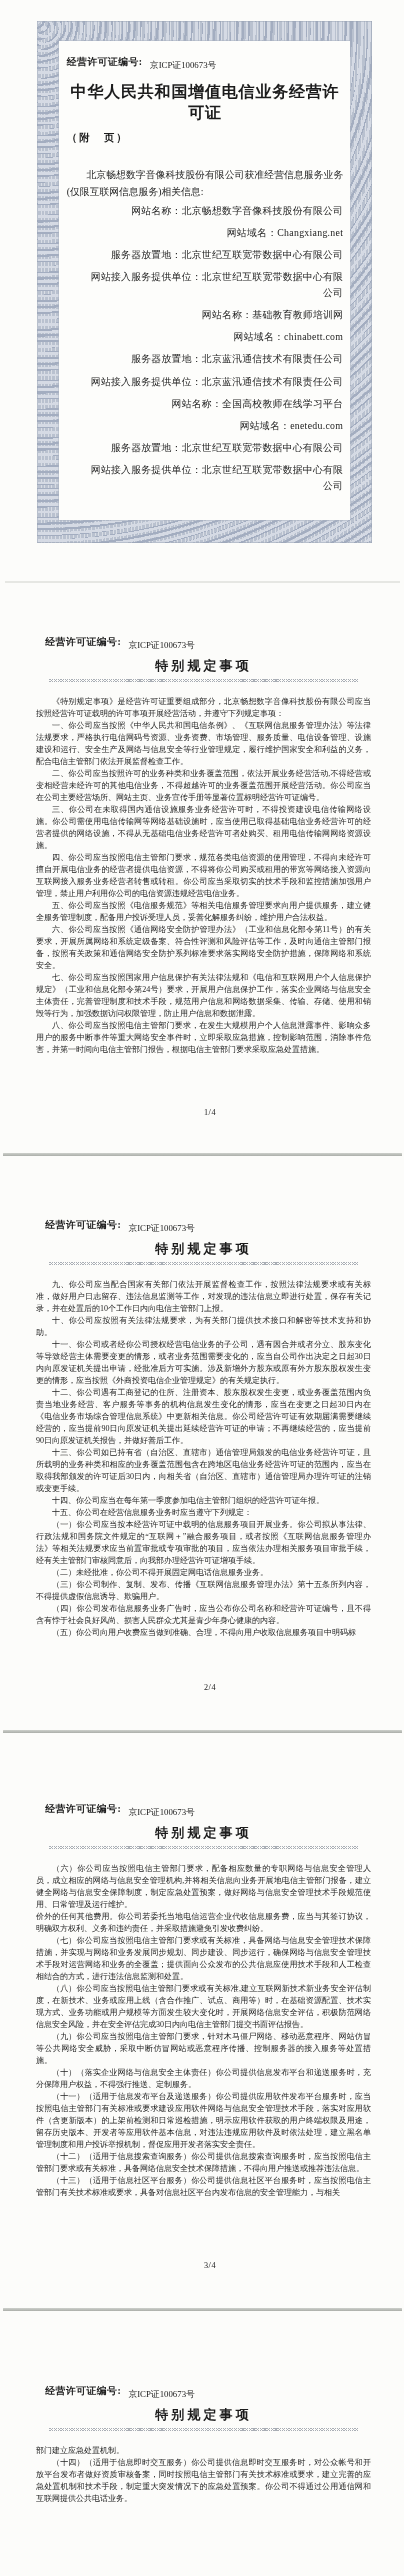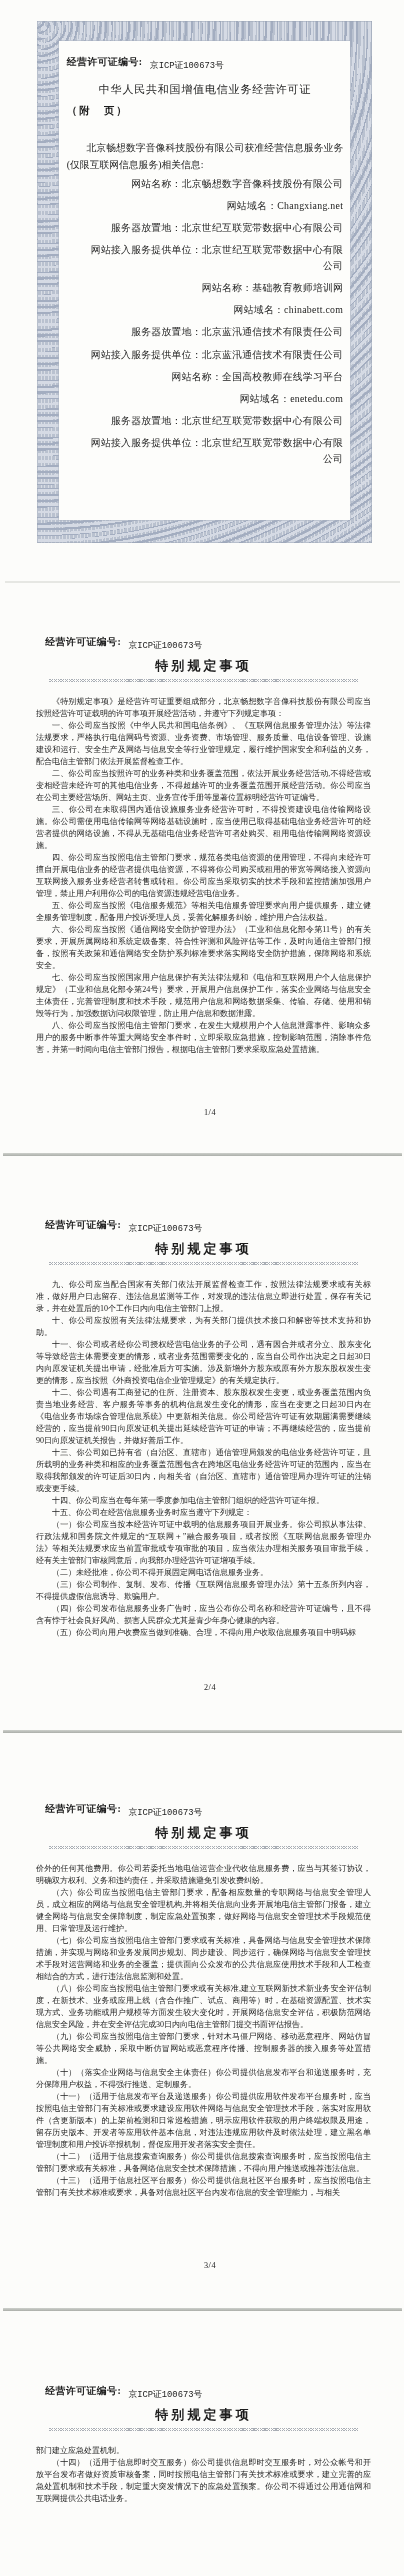--- a/index.html
+++ b/index.html
@@ -11,22 +11,22 @@
     background-color:#b9c1cf;
     background-image:
       repeating-radial-gradient(circle at 7.2px 7.2px, #d5dae4 0 2.6px, rgba(0,0,0,0) 2.6px 7.2px),
       repeating-radial-gradient(circle at 0 0, #a3adc0 0 2.1px, rgba(0,0,0,0) 2.1px 5.7px),
       repeating-linear-gradient(90deg, rgba(255,255,255,.45) 0 1px, rgba(0,0,0,0) 1px 3.6px);
     box-shadow:0 0 0 0.5px #9aa3b4 inset;}
   .cert-inner{position:absolute;left:21.6px;top:20.6px;right:21.6px;bottom:23px;
     background:#fdfdfb;box-shadow:0 0 0 0.5px #aab2c0;padding:14.4px 7.2px 0 8.2px;box-sizing:border-box;}
   .lic-row{white-space:nowrap;}
   .lic-label{font-size:9.8px;font-weight:bold;letter-spacing:0.5px;}
-  .lic-no{font-size:8.8px;margin-left:5.2px;position:relative;top:3.1px;font-family:Liberation Mono, monospace;}
-  .cert-title{margin-top:13.4px;text-align:center;font-size:11px;font-weight:normal;letter-spacing:0.8px;}
+  .lic-no{font-size:8.8px;margin-left:5.2px;position:relative;top:3.1px;font-family:Liberation Serif, serif;}
+  .cert-title{margin-top:13.4px;text-align:center;font-size:16px;font-weight:bold;letter-spacing:0.8px;}
   .cert-subtitle{margin-top:7.2px;font-size:10.3px;font-weight:bold;letter-spacing:2.1px;}
   .cert-intro{margin:20.6px 0 3.1px 0;font-size:9.8px;line-height:17px;text-indent:2em;text-align:justify;}
   .site-line{margin:0 0 6.7px 0;font-size:9.8px;line-height:15.5px;text-indent:2em;text-align:right;}
   .site-line span{letter-spacing:0.3px;}
 
   
   .sep{position:absolute;left:3.1px;right:3.1px;height:3.1px;background:linear-gradient(#cdd0cb,#abaea9);border-radius:0.5px;}
   .sep-faint{position:absolute;left:5.2px;right:5.2px;height:1.5px;background:#e6e7e3;}
 
   
@@ -127,22 +127,22 @@
     </section>
 
     <section class="reg" style="top: 1735px; height: 573px;">
       <div class="reg-head" style="margin-top: 68px;">
         <span class="lic-label">经营许可证编号:</span>
         <span class="lic-no">京ICP证100673号</span>
       </div>
       <div class="reg-title">特别规定事项</div>
       <div class="zig"></div>
       <div class="reg-body">
+        <p class="reg-par">（六）你公司应当按照电信主管部门要求，配备相应数量的专职网络与信息安全管理人员，成立相应的网络与信息安全管理机构,并将相关信息向业务开展地电信主管部门报备，建立健全网络与信息安全保障制度，制定应急处置预案，做好网络与信息安全管理技术手段规范使用、日常管理及运行维护。</p>
         <p class="reg-par noindent">价外的任何其他费用。你公司若委托当地电信运营企业代收信息服务费，应当与其签订协议，明确双方权利、义务和违约责任，并采取措施避免引发收费纠纷。</p>
-        <p class="reg-par">（六）你公司应当按照电信主管部门要求，配备相应数量的专职网络与信息安全管理人员，成立相应的网络与信息安全管理机构,并将相关信息向业务开展地电信主管部门报备，建立健全网络与信息安全保障制度，制定应急处置预案，做好网络与信息安全管理技术手段规范使用、日常管理及运行维护。</p>
         <p class="reg-par">（七）你公司应当按照电信主管部门要求或有关标准，具备网络与信息安全管理技术保障措施，并实现与网络和业务发展同步规划、同步建设、同步运行，确保网络与信息安全管理技术手段对运营网络和业务的全覆盖；提供面向公众发布的公共信息应使用技术手段和人工检查相结合的方式，进行违法信息监测和处置。</p>
         <p class="reg-par">（八）你公司应当按照电信主管部门要求或有关标准,建立互联网新技术新业务安全评估制度，在新技术、业务或应用上线（含合作推广、试点、商用等）时，在基础资源配置、技术实现方式、业务功能或用户规模等方面发生较大变化时，开展网络信息安全评估，积极防范网络信息安全风险，并在安全评估完成30日内向电信主管部门提交书面评估报告。</p>
         <p class="reg-par">（九）你公司应当按照电信主管部门要求，针对木马僵尸网络、移动恶意程序、网站仿冒等公共网络安全威胁，采取中断仿冒网站或恶意程序传播、控制服务器的接入服务等处置措施。</p>
         <p class="reg-par">（十）（落实企业网络与信息安全主体责任）你公司提供信息发布平台和递送服务时，充分保障用户权益，不得强行推送、定制服务。</p>
         <p class="reg-par">（十一）（适用于信息发布平台及递送服务）你公司提供应用软件发布平台服务时，应当按照电信主管部门有关标准或要求建设应用软件网络与信息安全管理技术手段，落实对应用软件（含更新版本）的上架前检测和日常巡检措施，明示应用软件获取的用户终端权限及用途，留存历史版本、开发者等应用软件基本信息，对违法违规应用软件及时依法处理，建立黑名单管理制度和用户投诉举报机制，督促应用开发者落实安全责任。</p>
         <p class="reg-par">（十二）（适用于信息搜索查询服务）你公司提供信息搜索查询服务时，应当按照电信主管部门要求或有关标准，具备网络信息安全技术保障措施，不得向用户推送或推荐违法信息。</p>
         <p class="reg-par">（十三）（适用于信息社区平台服务）你公司提供信息社区平台服务时，应当按照电信主管部门有关技术标准或要求，具备对信息社区平台内发布信息的安全管理能力，与相关</p>
       </div>
       <div class="page-num" style="top: 526px;">3/4</div>
     </section>

